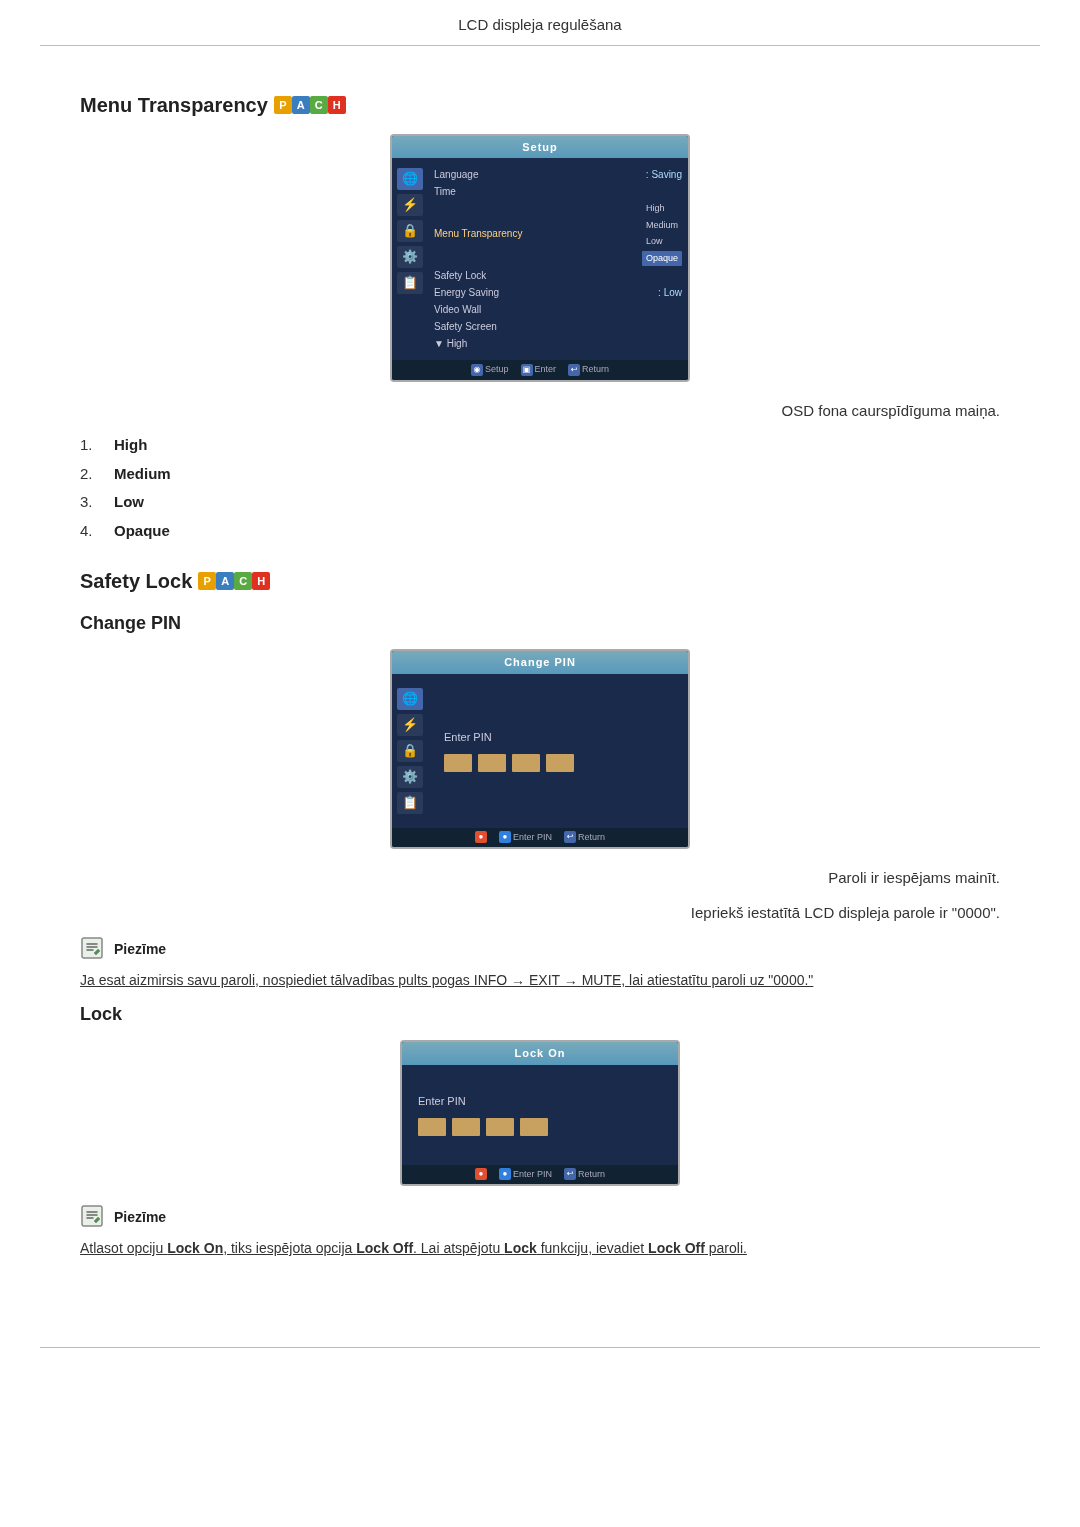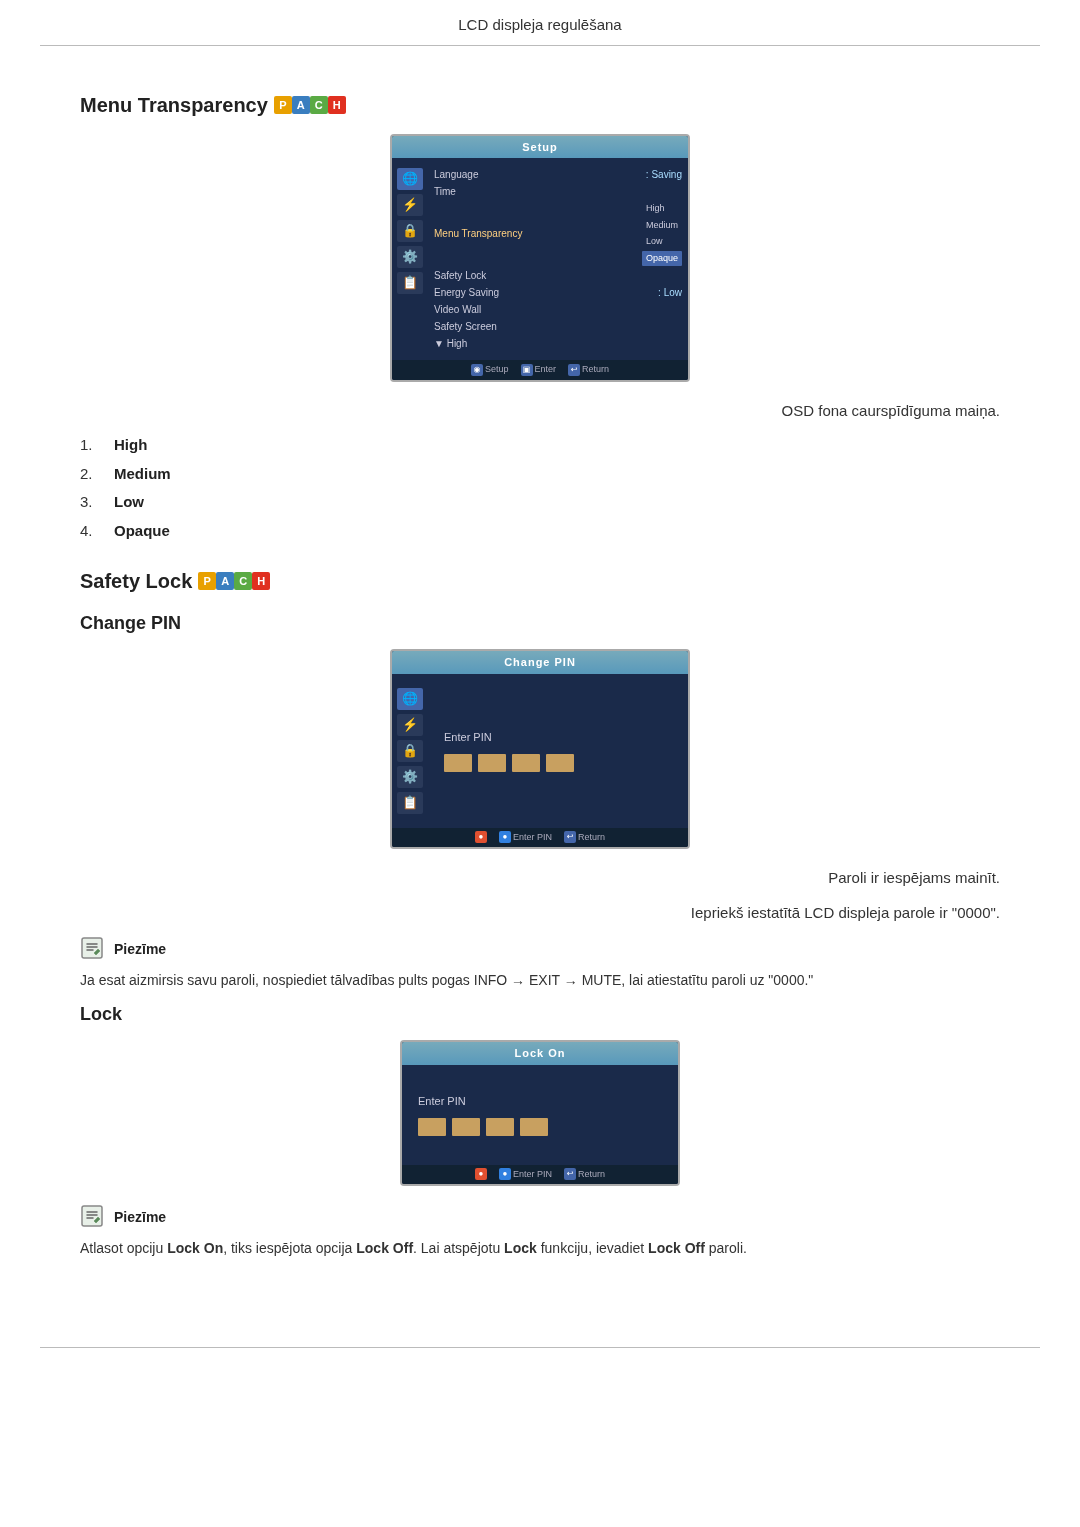--- a/index.html
+++ b/index.html
@@ -293,20 +293,21 @@
 
     .note-label {
       font-weight: bold;
       font-size: 14px;
     }
 
     .note-text {
       font-size: 14px;
       color: #333;
       margin-bottom: 10px;
+      text-decoration: underline;
     }
 
     
     .osd-lock-screen {
       width: 280px;
       background: #1a2a4a;
       border: 2px solid #aaa;
       border-radius: 4px;
       overflow: hidden;
       font-size: 11px;

